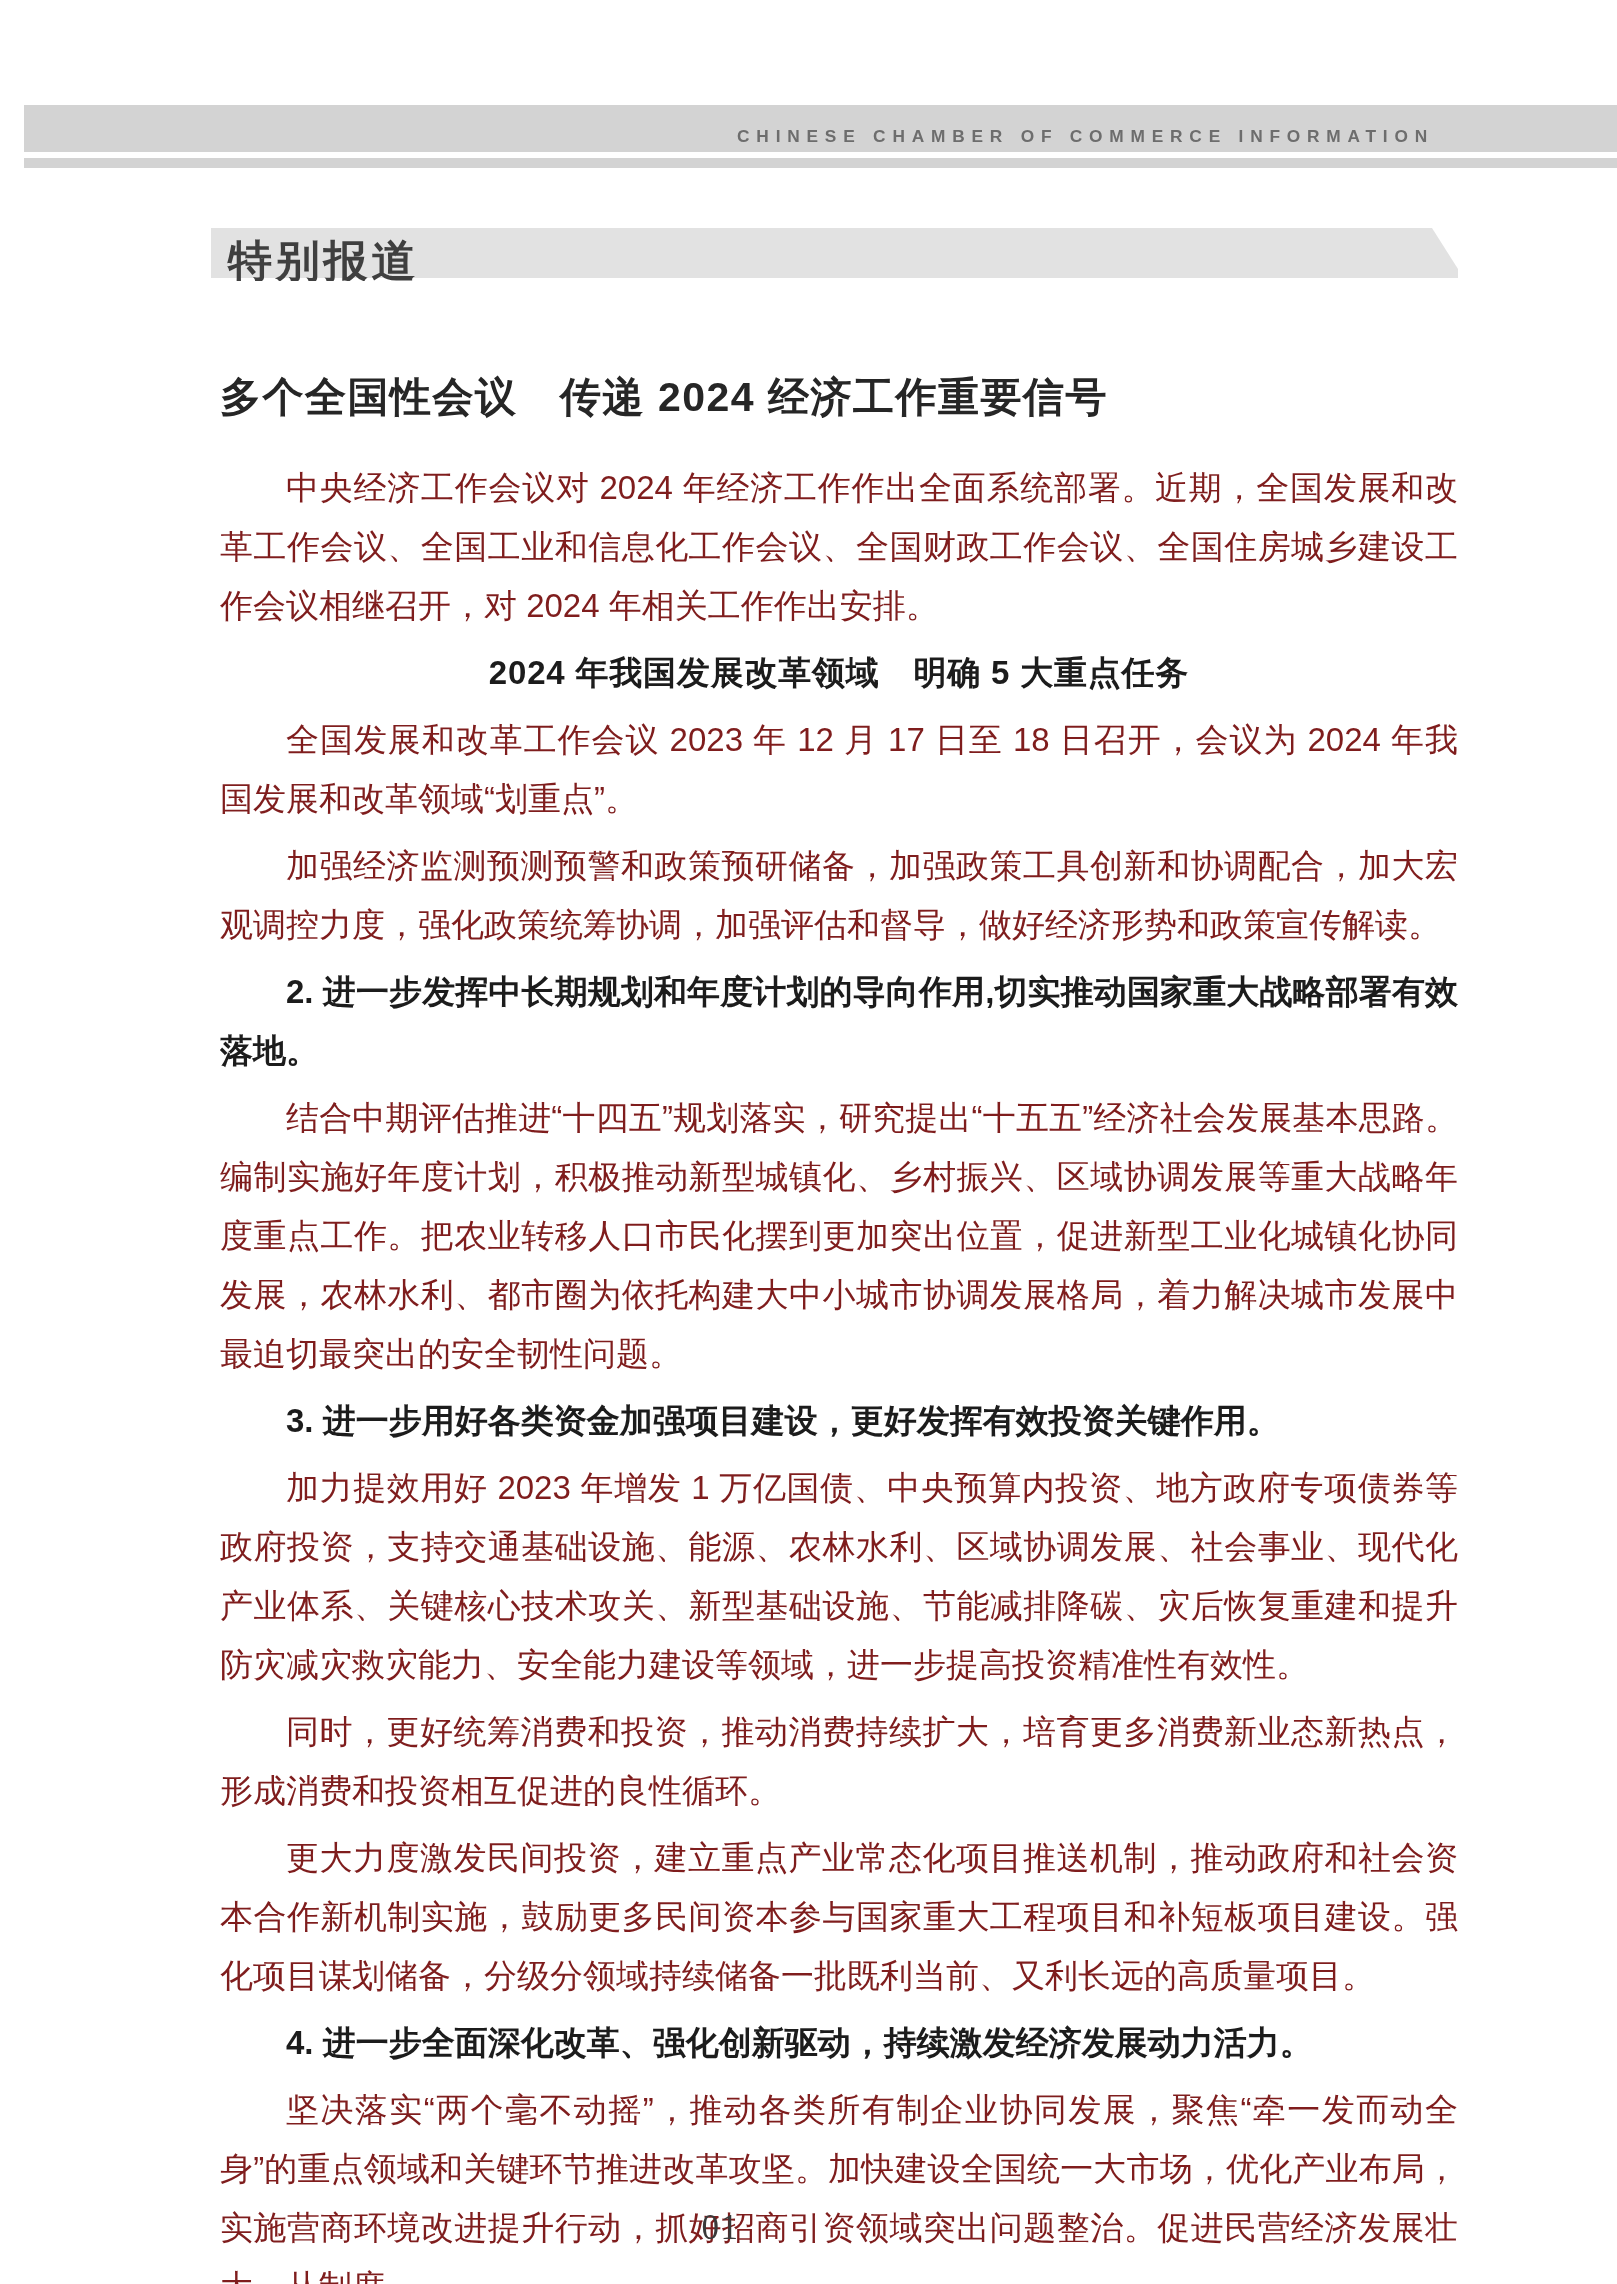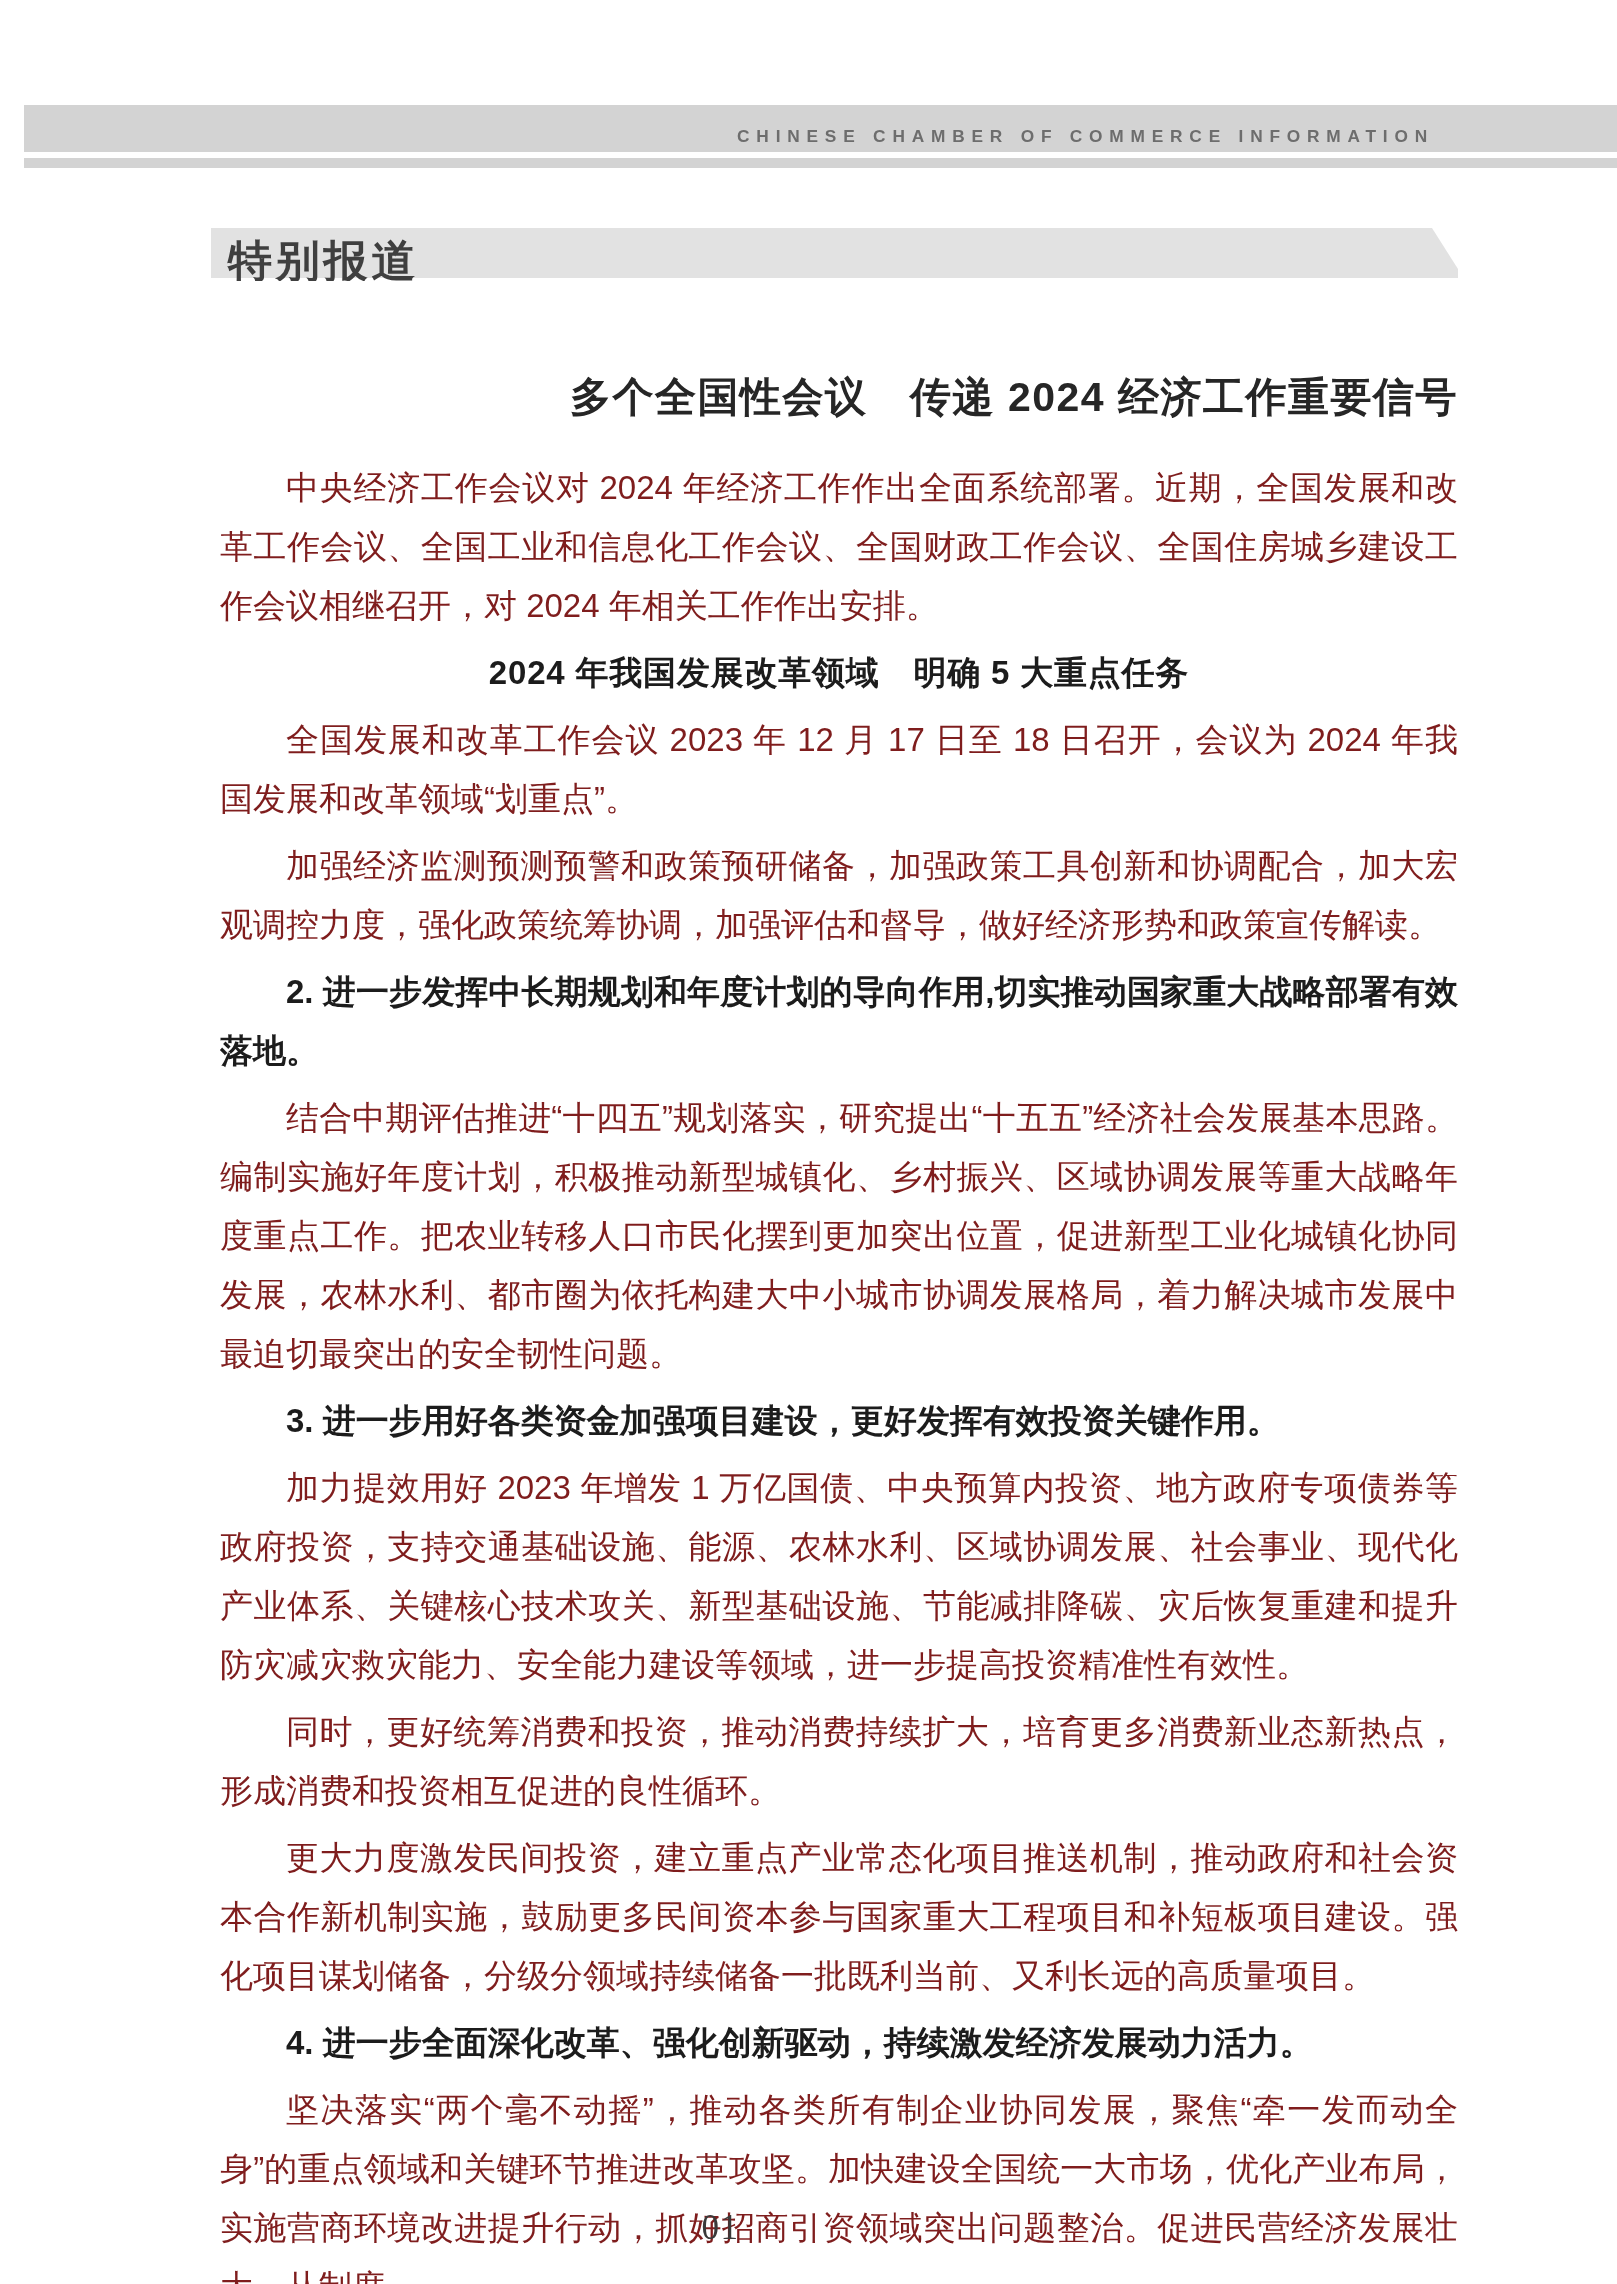--- a/index.html
+++ b/index.html
@@ -52,21 +52,21 @@
   }
 
   
   .article {
     position:absolute;
     left:188px; top:342px;
     width:1254px;
     color:#3d3d3d;
   }
   .article-title {
-    text-align:right;
+    text-align:left;
     font-size:41px;
     line-height:47px;
     font-weight:bold;
     letter-spacing:1.5px;
     color:#262626;
     margin-bottom:37px;
     white-space:nowrap;
   }
   .blk {
     font-size:33px;

